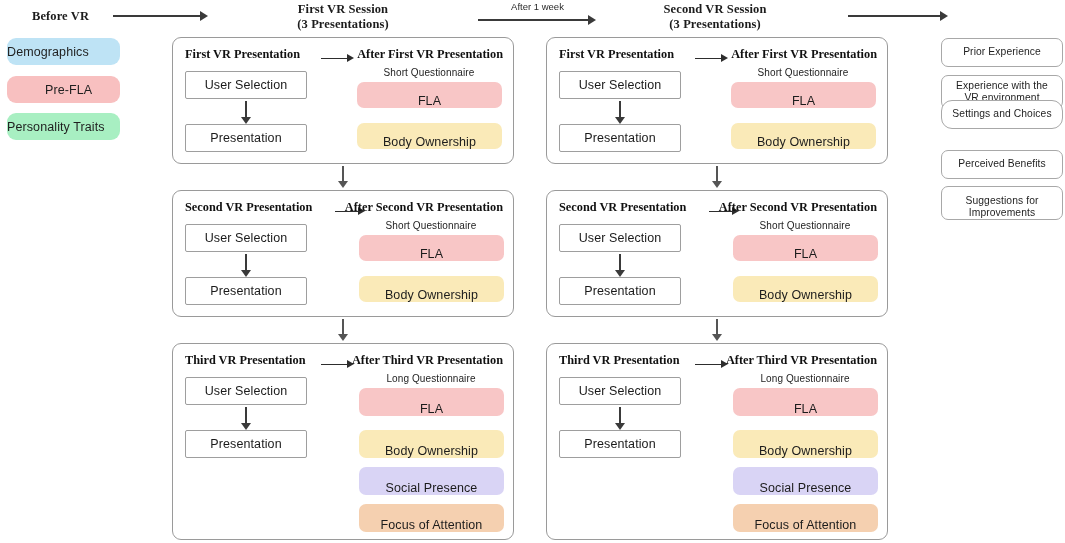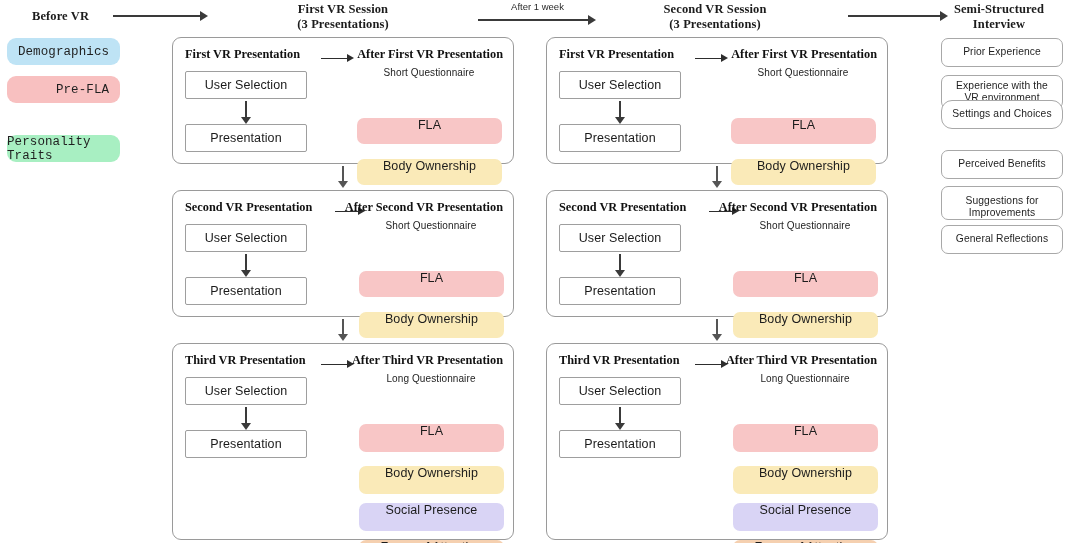--- a/index.html
+++ b/index.html
@@ -37,25 +37,25 @@
   .arrow-label {
     position: absolute;
     font-family: "Liberation Sans", sans-serif;
     font-size: 9.5px; color: #2a2a2a;
     text-align: center; white-space: nowrap;
   }
 
   
   .chip {
     position: absolute;
-    display: flex; align-items: center; justify-content: center;
+    display: flex; align-items: center; justify-content: flex-start;
     border-radius: 9px;
     font-size: 12.5px;
     color: #1f1f1f;
-    font-family: Liberation Mono, monospace;
+    font-family: Liberation Sans, sans-serif;
     letter-spacing: .1px;
   }
 
   
   .panel {
     position: absolute;
     border: 1.3px solid #9a9a9a;
     border-radius: 9px;
     background: #ffffff;
   }
@@ -109,26 +109,25 @@
   .q-label {
     position: absolute;
     text-align: center;
     font-size: 10px;
     color: #232323;
     white-space: nowrap;
     letter-spacing: .1px;
   }
   .badge {
     position: absolute;
-    display: flex; align-items: flex-start; justify-content: center;
+    display: flex; align-items: flex-end; justify-content: center;
     border-radius: 7px;
     font-size: 12.5px;
     color: #1c1c1c;
     letter-spacing: .1px;
-    margin-top: 36px;
   }
 
   
   .ibox {
     position: absolute;
     display: flex; align-items: center; justify-content: center;
     text-align: center;
     border: 1.2px solid #a8a8a8;
     border-radius: 7px;
     background: #fff;
@@ -180,32 +179,28 @@
   <div class="hdr" style="left:630px; top:2px; width:170px;">
     <div>Second VR Session</div>
     <div>(3 Presentations)</div>
   </div>
 
   <div class="arrow-h" style="left:848px; top:11px; width:100px;">
     <div class="shaft"></div>
     <div class="head"></div>
   </div>
 
-  <div class="hdr" style="left:935px; top:2px; width:128px;">
-    <div>Semi-Structured</div>
-    <div>Interview</div>
-  </div>
 
   <div class="chip" style="left:7px; top:38px; width:113px; height:27px; background:#BEE3F5;">
     <span>Demographics</span>
   </div>
   <div class="chip" style="left:7px; top:76px; width:113px; height:27px; background:#F8C0C0;padding-left:38px;">
     <span>Pre-FLA</span>
   </div>
-  <div class="chip" style="left:7px; top:113px; width:113px; height:27px; background:#A8EFC2;margin-top:22px;">
+  <div class="chip" style="left:7px; top:113px; width:113px; height:27px; background:#A8EFC2;">
     <span>Personality Traits</span>
   </div>
 
   <div class="panel" style="left:172px; top:37px; width:342px; height:127px;">
     <div class="panel-title p-title-left">First VR Presentation</div>
     <div class="mini-arrow" style="left:148px; width:33px;">
       <div class="shaft"></div>
       <div class="head"></div>
     </div>
     <div class="panel-title p-title-right">After First VR Presentation</div>
@@ -412,17 +407,14 @@
   <div class="ibox" style="left:941px; top:100px; width:122px; height:29px;border-radius:11px;">
     <span>Settings and Choices</span>
   </div>
   <div class="ibox" style="left:941px; top:150px; width:122px; height:29px;">
     <span>Perceived Benefits</span>
   </div>
   <div class="ibox" style="left:941px; top:186px; width:122px; height:34px;">
     <span style="white-space:pre-line;margin-top:8px;">Suggestions for
 Improvements</span>
   </div>
-  <div class="ibox" style="left:941px; top:225px; width:122px; height:29px;">
-    <span>General Reflections</span>
-  </div>
 
 </div>
 
 </body></html>

